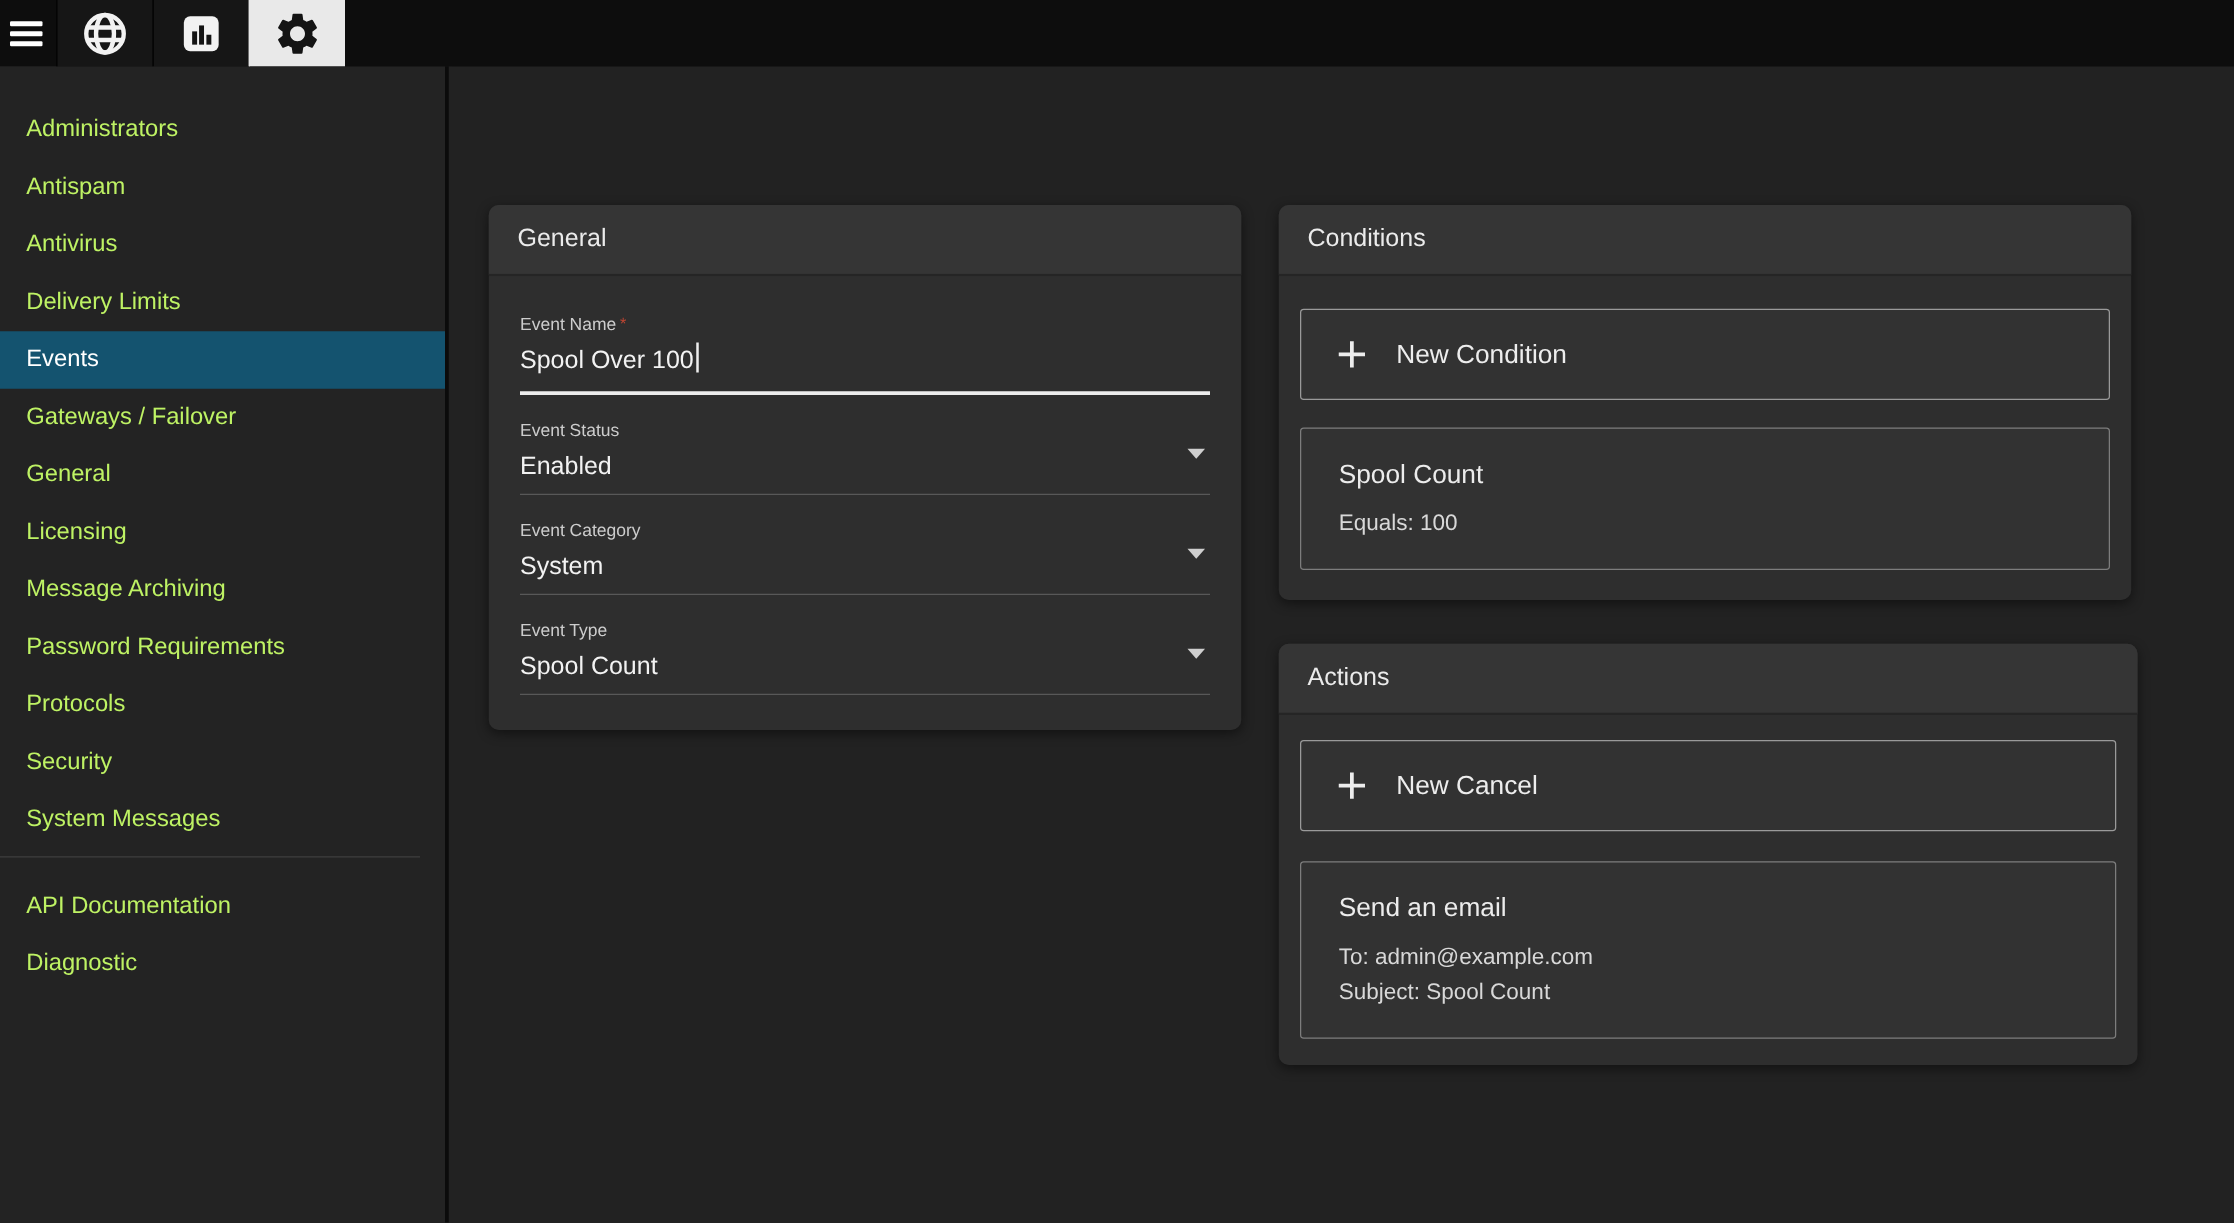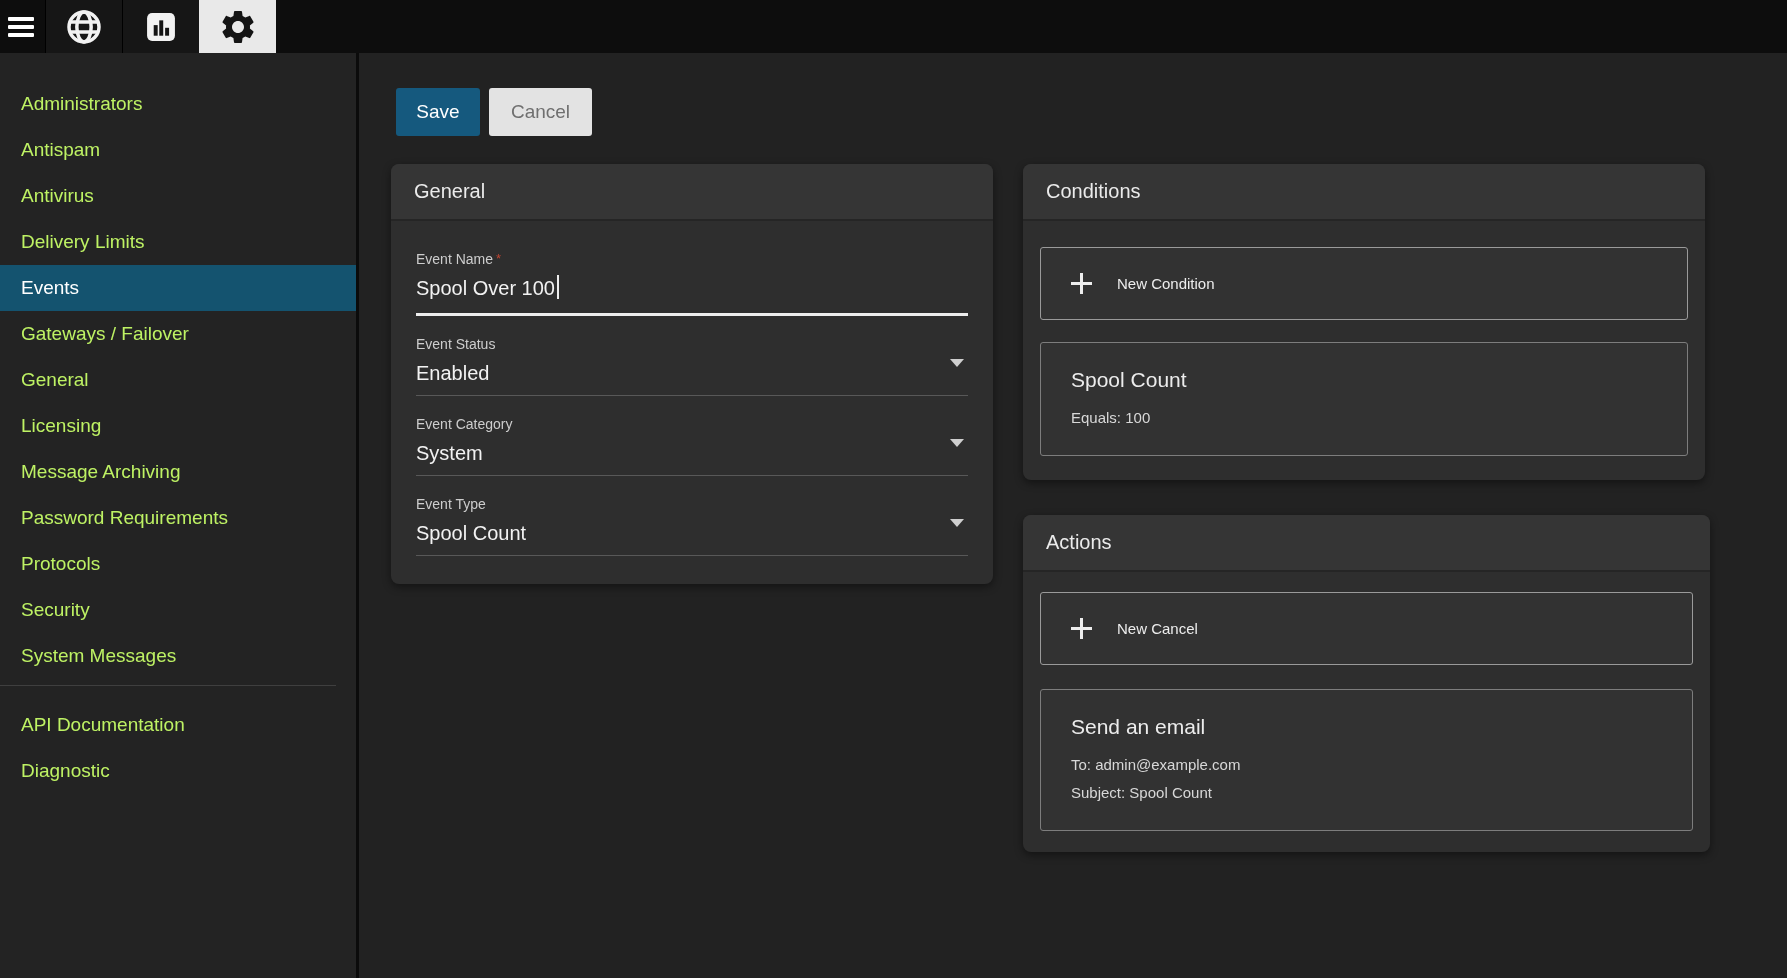--- a/index.html
+++ b/index.html
@@ -52,27 +52,27 @@
   .text-cursor { display:inline-block; width:2px; height:24px; background:#ededed; margin-left:2px; vertical-align:-4px; }
 
   
   .panel-body { padding:26px 17px 0; }
   .card-actions .panel-body { padding-top:20px; }
   .new-box { height:73px; border:1px solid #9a9a9a; border-radius:3px; background:#323232; display:flex; align-items:center; padding-left:30px; margin-bottom:22px; cursor:pointer; }
   .card-actions .new-box { margin-bottom:24px; }
   .plus-icon { position:relative; width:21px; height:21px; margin-right:25px; }
   .plus-icon::before { content:""; position:absolute; left:0; top:9px; width:21px; height:3px; background:#ededed; }
   .plus-icon::after  { content:""; position:absolute; left:9px; top:0; width:3px; height:21px; background:#ededed; }
-  .new-label { font-size:15px; color:#ededed; }
+  .new-label { font-size:21px; color:#ededed; }
   .item-box { border:1px solid #7d7d7d; border-radius:3px; background:#323232; padding:23px 30px; cursor:pointer; }
   .card-conditions .item-box { height:114px; }
   .card-actions .item-box { height:142px; }
   .item-title { font-size:21px; color:#ececec; line-height:28px; }
   .item-details { margin-top:13px; }
-  .item-detail { font-size:15px; color:#d8d8d8; line-height:22px; margin-bottom:6px; white-space:nowrap; }
+  .item-detail { font-size:18px; color:#d8d8d8; line-height:22px; margin-bottom:6px; white-space:nowrap; }
 
   svg { display:block; }
 </style>
 </head>
 <body>
 
 <header class="topbar">
   <div class="hamburger">
     <div class="bar"></div>
     <div class="bar"></div>
@@ -127,24 +127,20 @@
     <li class="nav-item">Security</li>
     <li class="nav-item">System Messages</li>
     <li class="nav-divider"></li>
     <li class="nav-item">API Documentation</li>
     <li class="nav-item">Diagnostic</li>
   </ul>
 </nav>
 
 <main class="main">
 
-  <div class="btn-row">
-    <button class="btn btn-save">Save</button>
-    <button class="btn btn-cancel">Cancel</button>
-  </div>
 
   <section class="card card-general">
     <div class="card-header">General</div>
     <div class="card-body">
 
       <div class="field field-text">
         <div class="field-label">
           <span>Event Name</span><span class="required-mark">*</span>
         </div>
         <div class="value-row">

